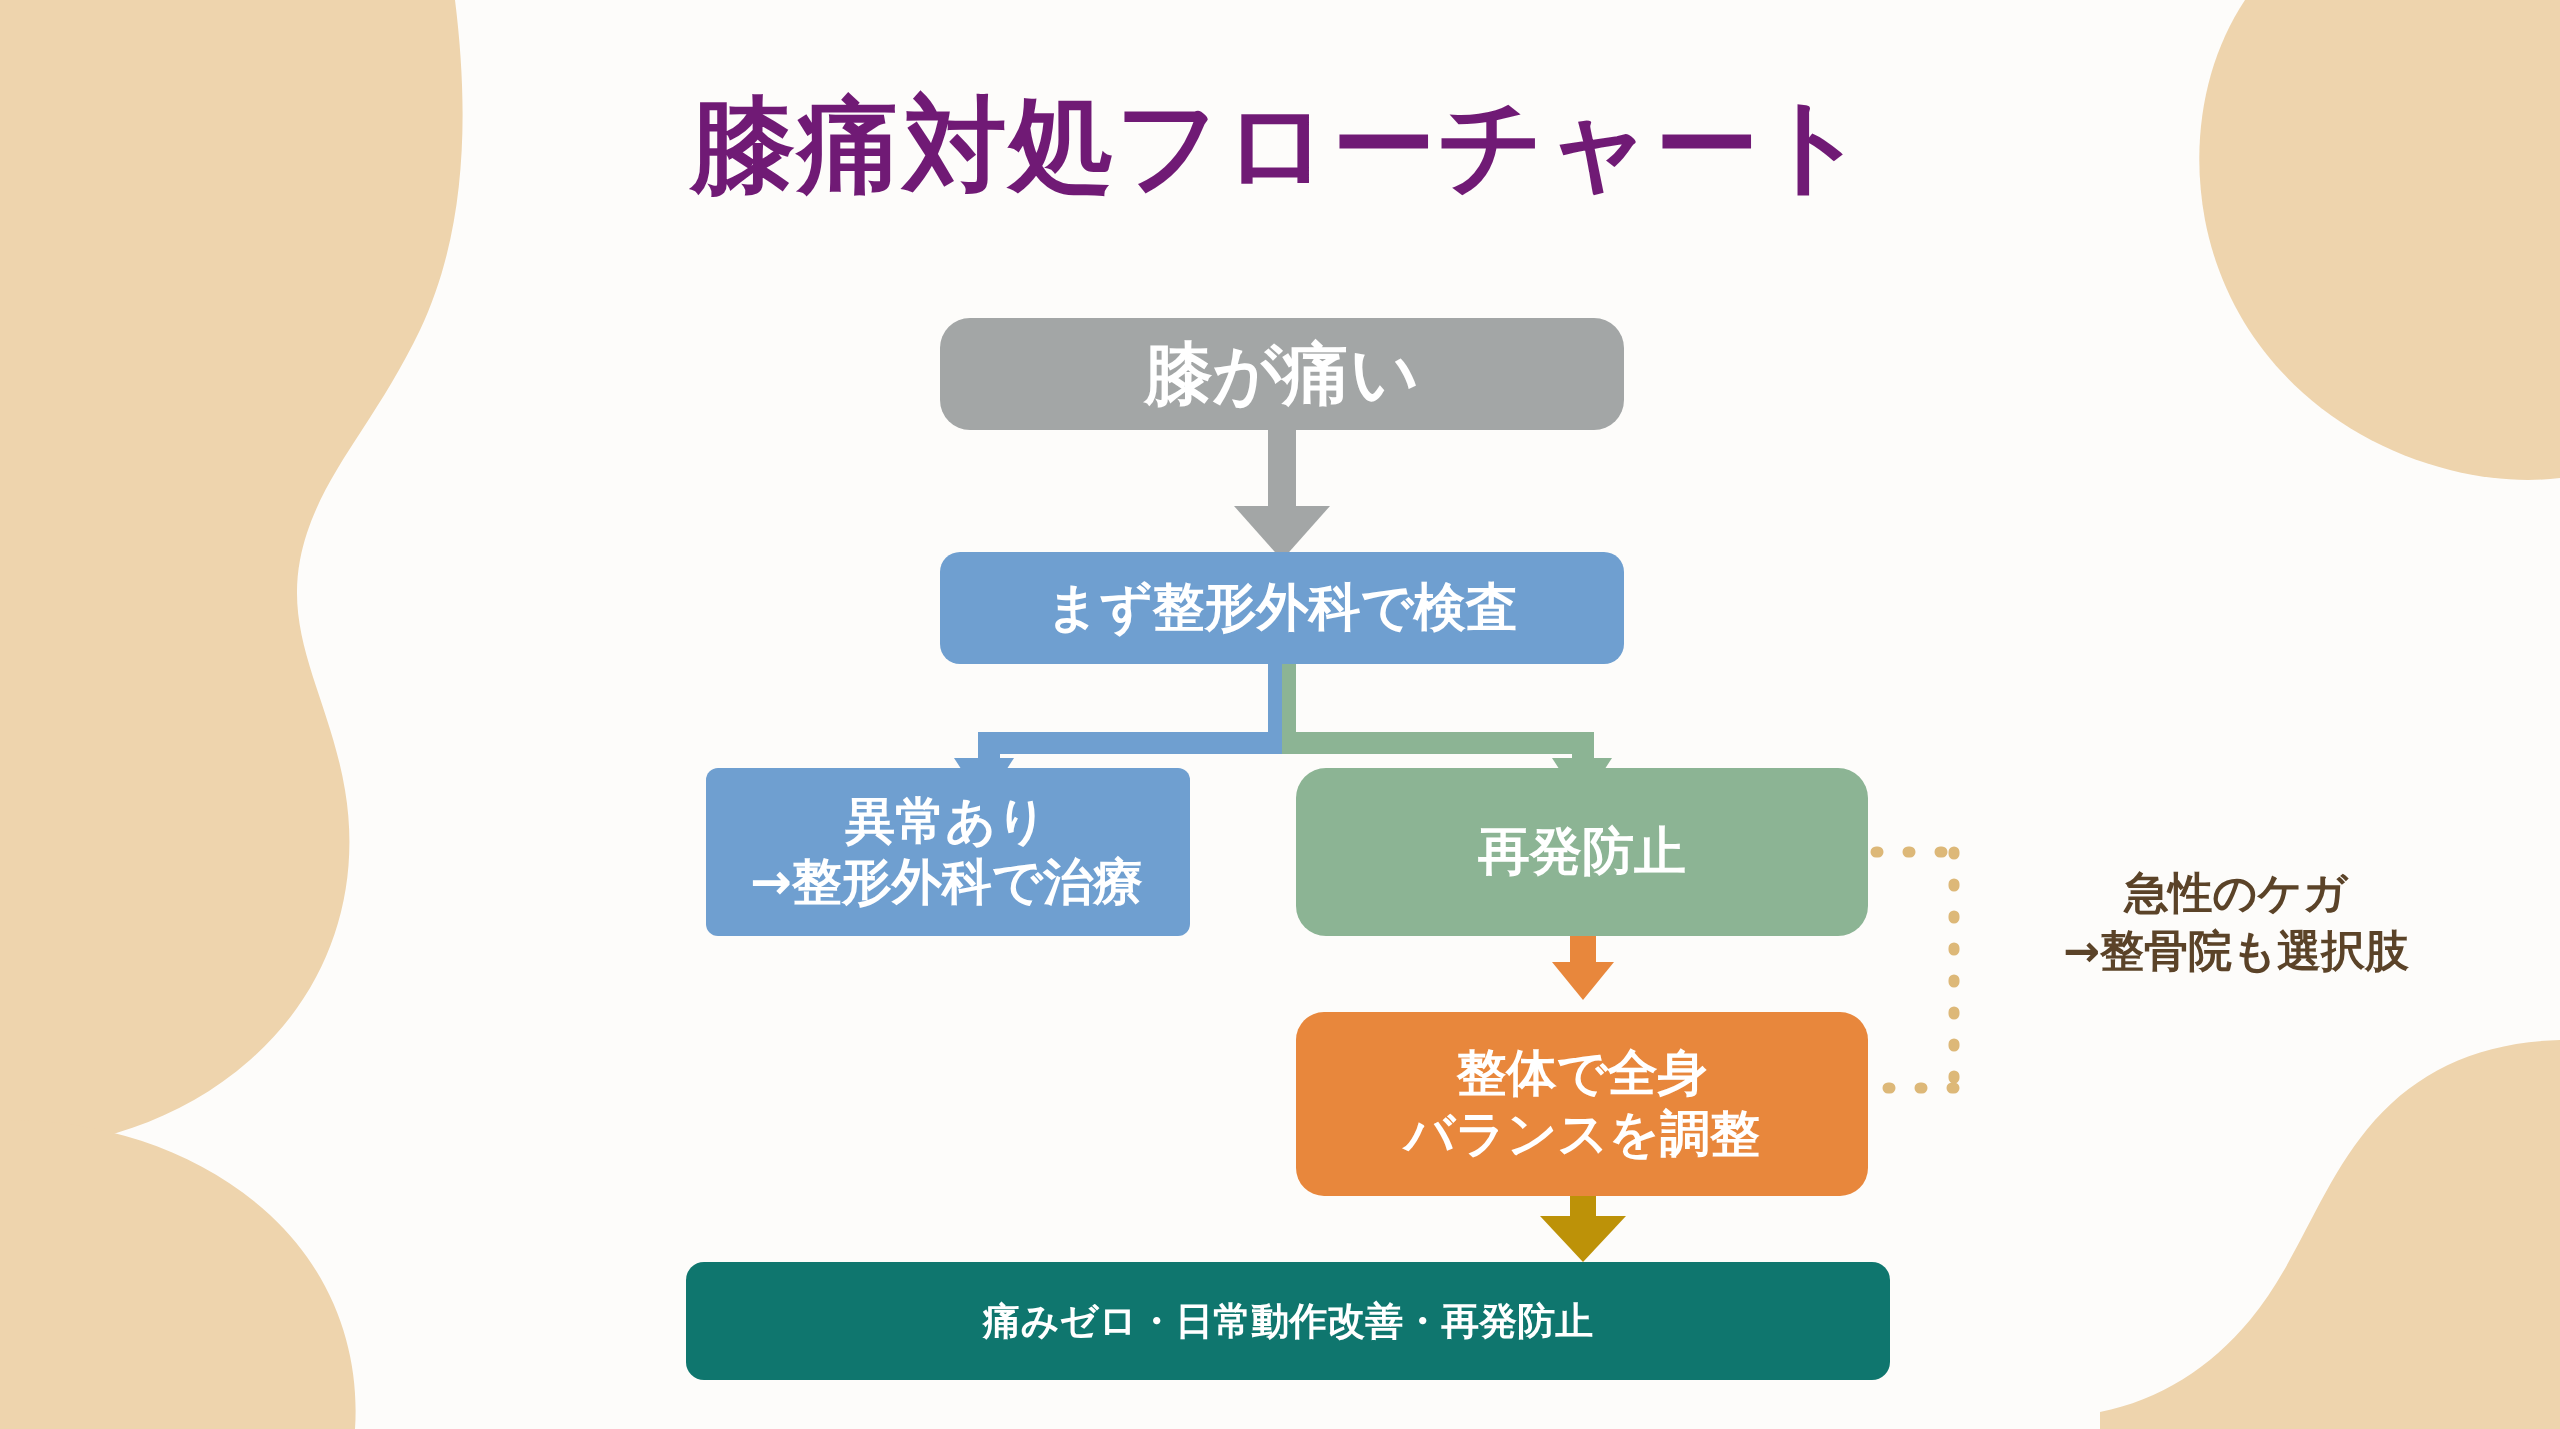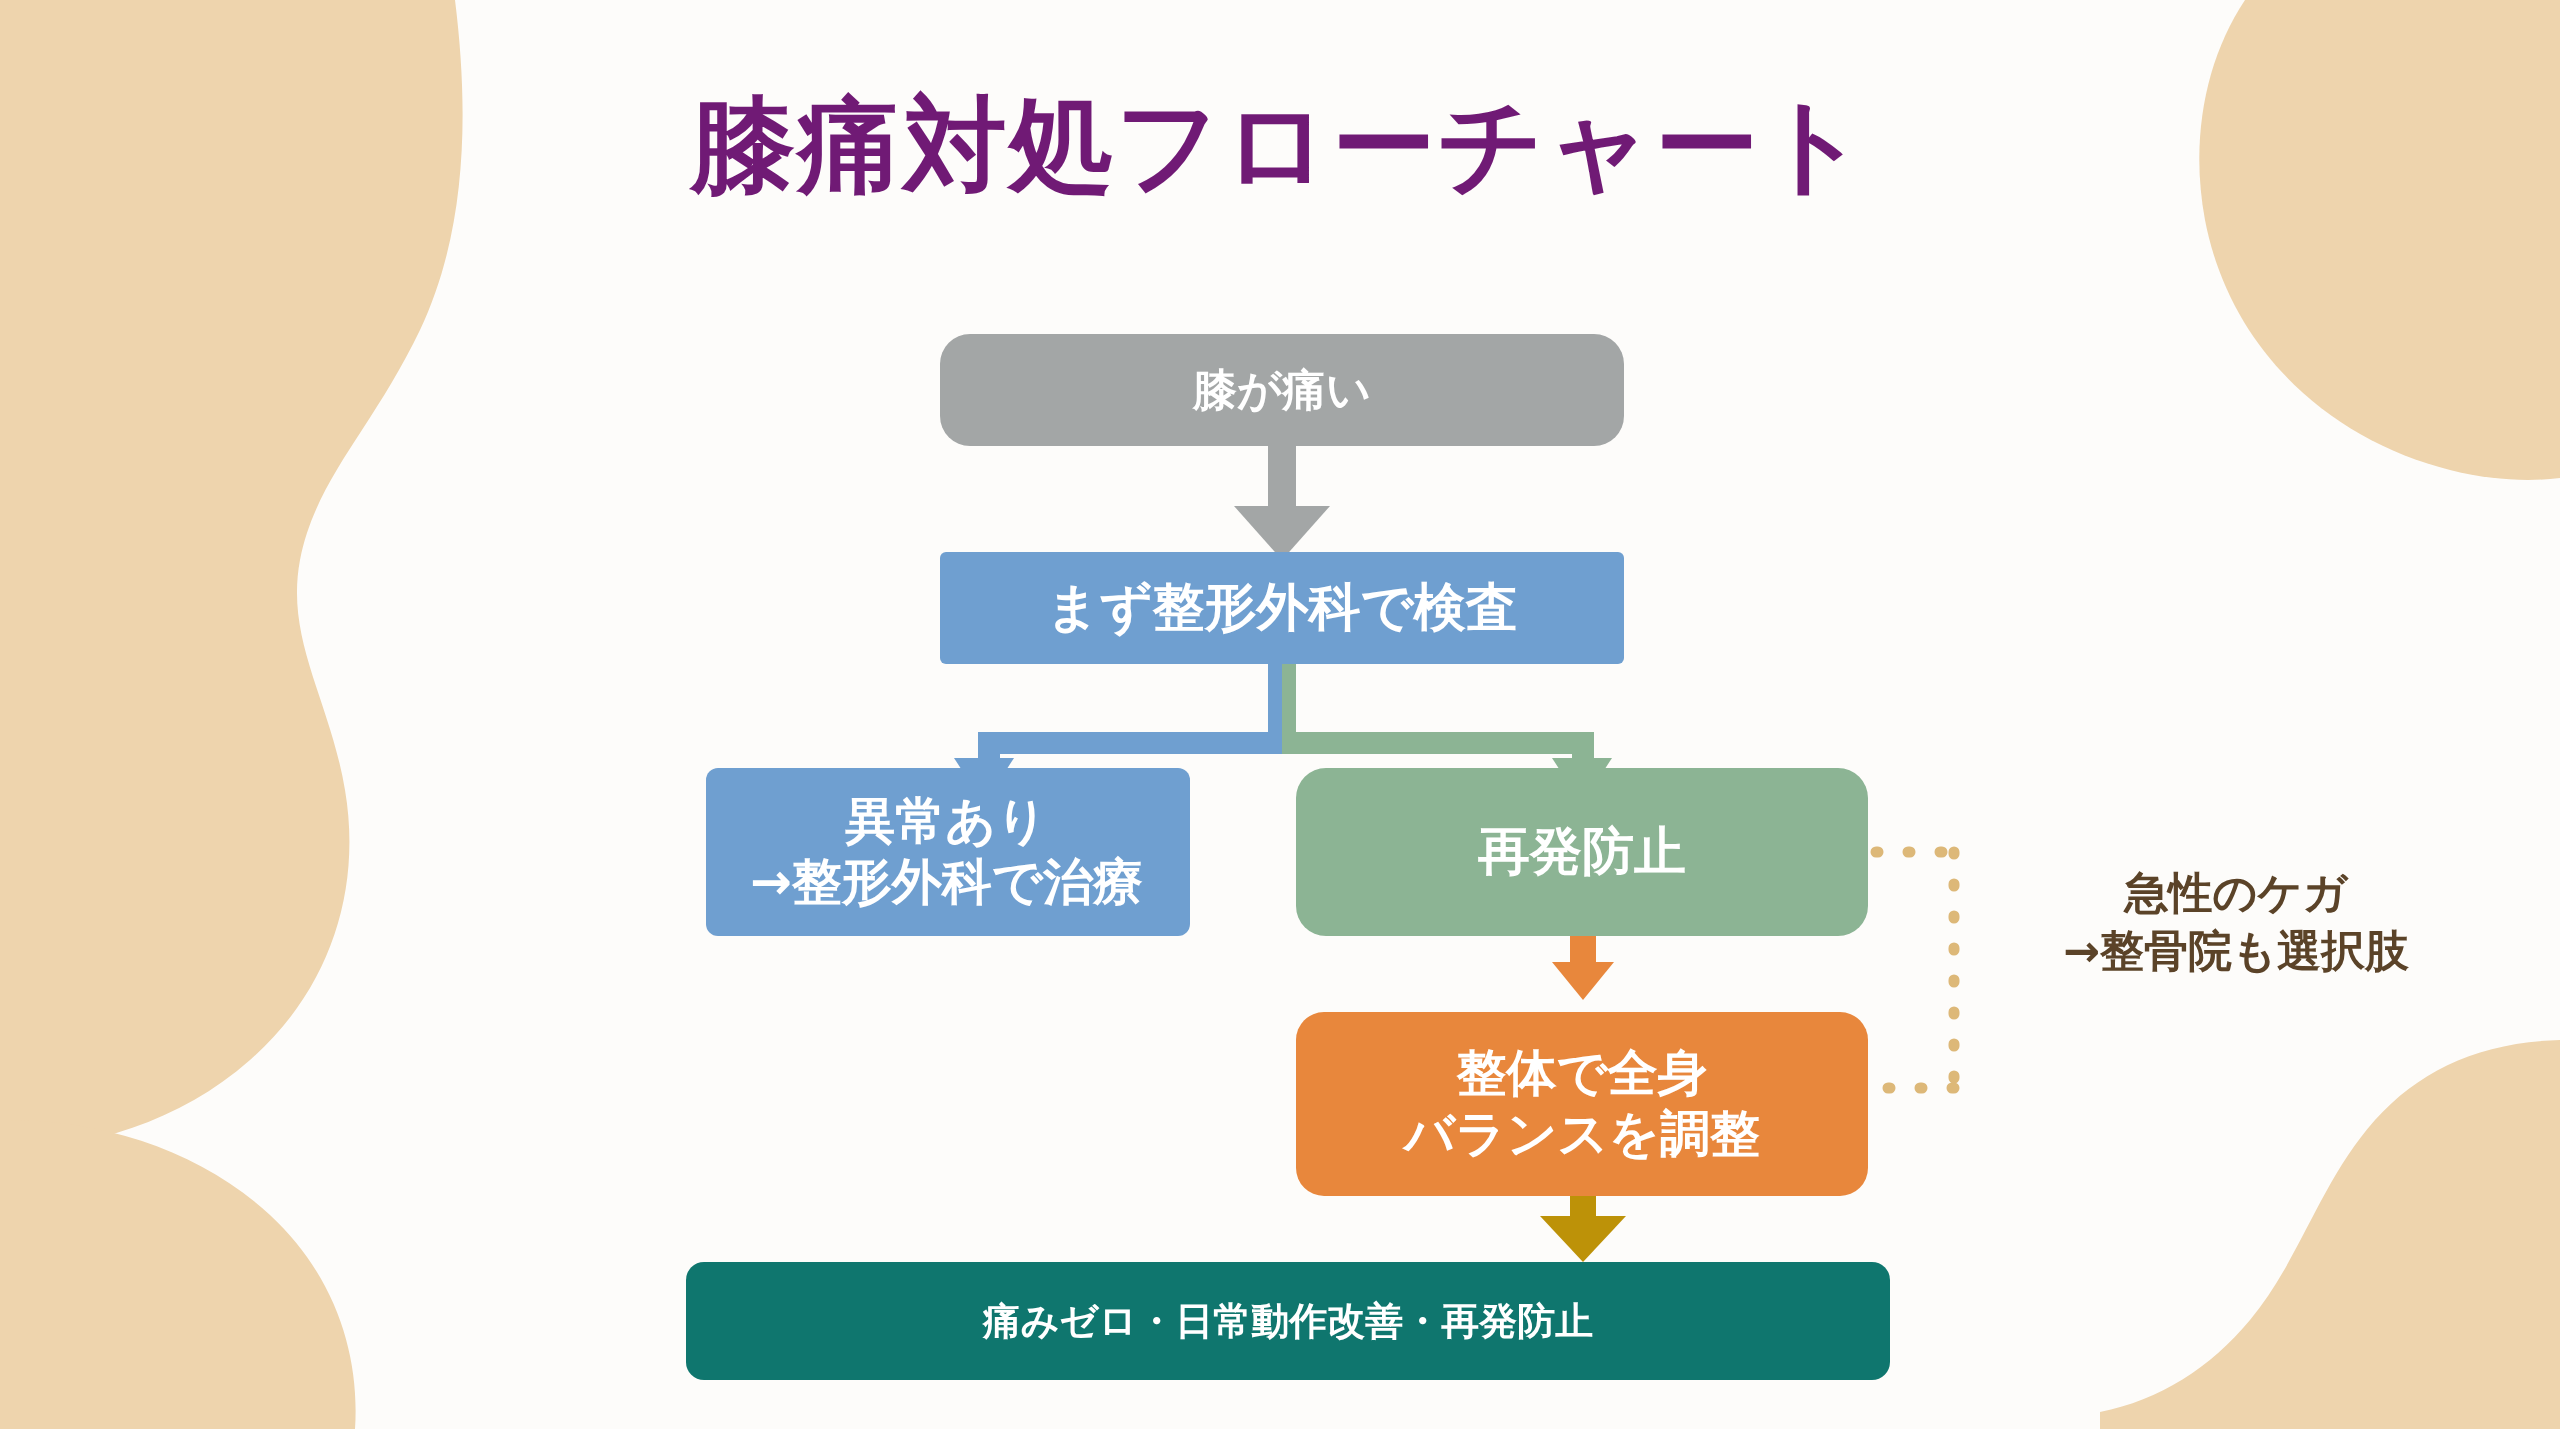--- a/index.html
+++ b/index.html
@@ -53,31 +53,30 @@
     border-radius: 26px;
     box-sizing: border-box;
     padding: 0 18px;
     white-space: pre-line;
   }
 
   #node-start {
     left: 940px;  top: 318px;
     width: 684px; height: 112px;
     background: #a3a6a6;
-    font-size: 44px;
+    font-size: 68px;
     border-radius: 30px;
-    margin-top: 16px;
   }
 
   #node-ortho-exam {
     left: 940px;  top: 552px;
     width: 684px; height: 112px;
     background: #6f9fd0;
     font-size: 52px;
-    border-radius: 6px;
+    border-radius: 20px;
   }
 
   #node-abnormal {
     left: 706px;  top: 768px;
     width: 484px; height: 168px;
     background: #6f9fd0;
     font-size: 50px;
     border-radius: 12px;
     padding-left: 15px;
   }

